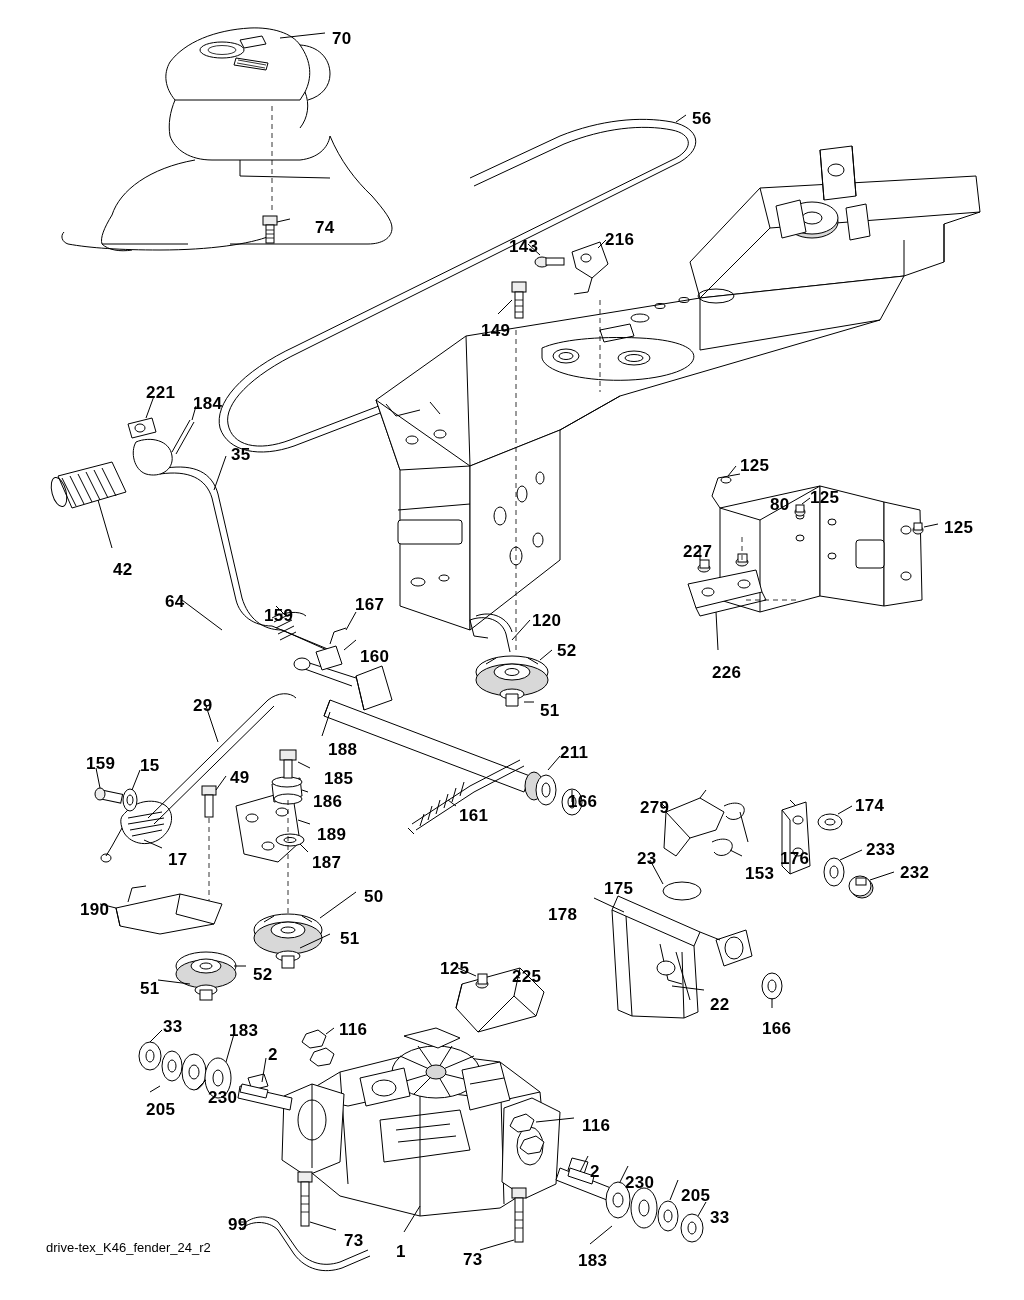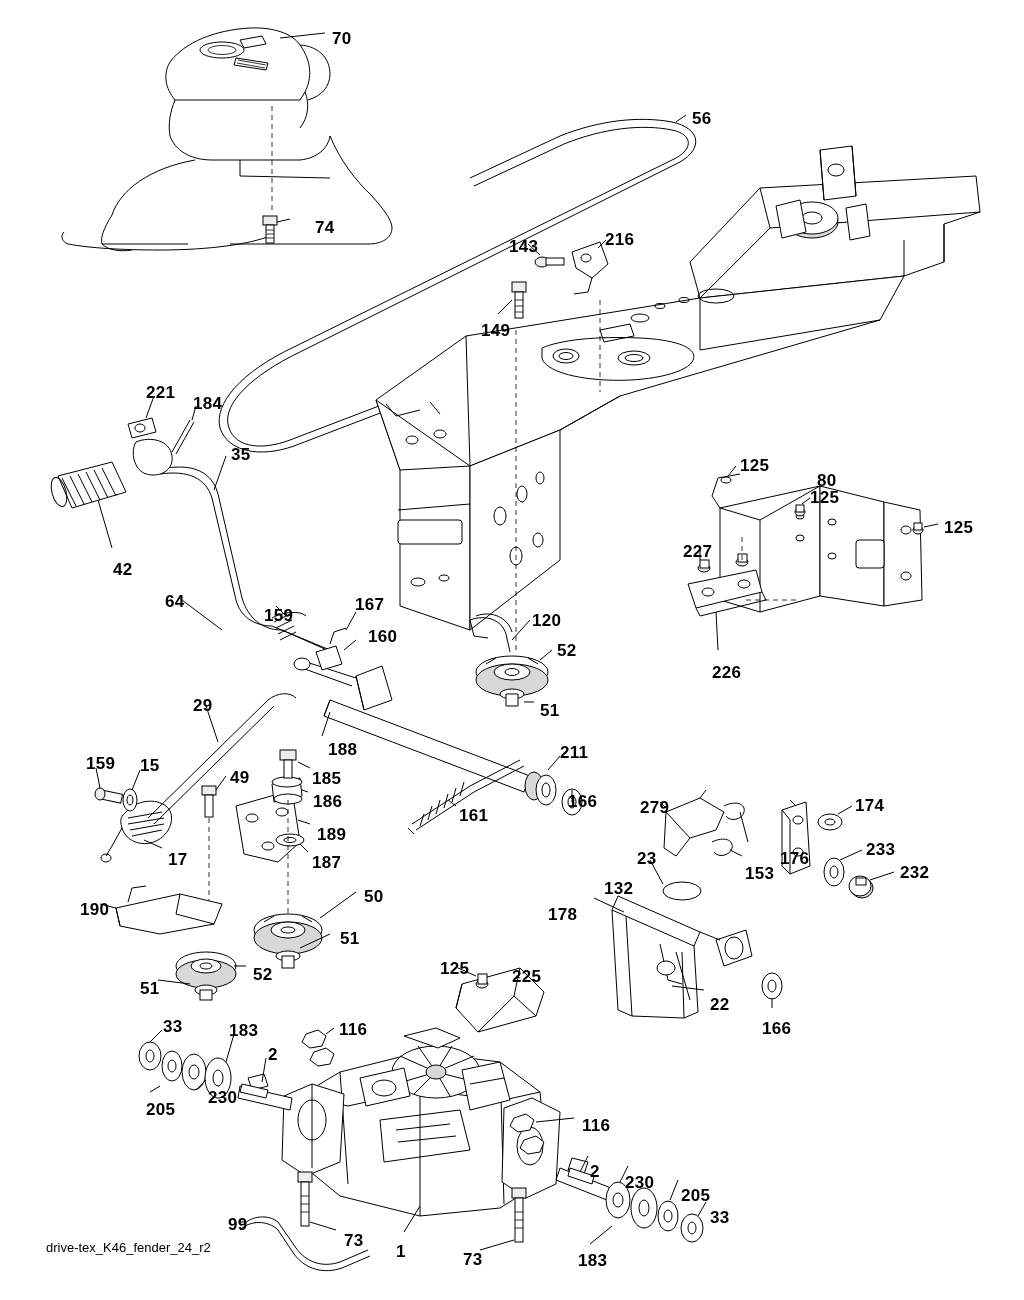--- a/index.html
+++ b/index.html
@@ -555,54 +555,54 @@
 <div class="callout" style="left:332px;top:30px;">70</div>
 <div class="callout" style="left:692px;top:110px;">56</div>
 <div class="callout" style="left:295px;top:219px;margin-left:20px;">74</div>
 <div class="callout" style="left:509px;top:238px;">143</div>
 <div class="callout" style="left:605px;top:231px;">216</div>
 <div class="callout" style="left:481px;top:322px;">149</div>
 <div class="callout" style="left:146px;top:384px;">221</div>
 <div class="callout" style="left:193px;top:395px;">184</div>
 <div class="callout" style="left:231px;top:446px;">35</div>
 <div class="callout" style="left:740px;top:457px;">125</div>
-<div class="callout" style="left:770px;top:472px;margin-left:47px;">80</div>
+<div class="callout" style="left:770px;top:496px;">80</div>
 <div class="callout" style="left:810px;top:489px;">125</div>
 <div class="callout" style="left:944px;top:519px;">125</div>
 <div class="callout" style="left:683px;top:543px;">227</div>
 <div class="callout" style="left:113px;top:561px;">42</div>
 <div class="callout" style="left:165px;top:593px;">64</div>
 <div class="callout" style="left:264px;top:607px;">159</div>
 <div class="callout" style="left:355px;top:596px;">167</div>
 <div class="callout" style="left:532px;top:612px;">120</div>
 <div class="callout" style="left:712px;top:664px;">226</div>
 <div class="callout" style="left:557px;top:642px;">52</div>
 <div class="callout" style="left:540px;top:702px;">51</div>
-<div class="callout" style="left:360px;top:628px;margin-left:8px;">160</div>
+<div class="callout" style="left:360px;top:648px;">160</div>
 <div class="callout" style="left:193px;top:697px;">29</div>
 <div class="callout" style="left:328px;top:741px;">188</div>
 <div class="callout" style="left:560px;top:744px;">211</div>
 <div class="callout" style="left:568px;top:793px;">166</div>
 <div class="callout" style="left:86px;top:755px;">159</div>
 <div class="callout" style="left:140px;top:757px;">15</div>
 <div class="callout" style="left:230px;top:769px;">49</div>
-<div class="callout" style="left:312px;top:770px;">185</div>
+<div class="callout" style="left:324px;top:770px;">185</div>
 <div class="callout" style="left:313px;top:793px;">186</div>
 <div class="callout" style="left:459px;top:807px;">161</div>
 <div class="callout" style="left:640px;top:799px;">279</div>
 <div class="callout" style="left:780px;top:808px;margin-top:42px;">176</div>
 <div class="callout" style="left:855px;top:797px;">174</div>
 <div class="callout" style="left:866px;top:841px;">233</div>
 <div class="callout" style="left:900px;top:864px;">232</div>
 <div class="callout" style="left:168px;top:851px;text-align:right;">17</div>
 <div class="callout" style="left:317px;top:826px;">189</div>
 <div class="callout" style="left:312px;top:854px;">187</div>
 <div class="callout" style="left:637px;top:850px;">23</div>
 <div class="callout" style="left:745px;top:865px;">153</div>
-<div class="callout" style="left:604px;top:880px;">132</div>
+<div class="callout" style="left:604px;top:880px;">175</div>
 <div class="callout" style="left:364px;top:888px;">50</div>
 <div class="callout" style="left:548px;top:906px;">178</div>
 <div class="callout" style="left:80px;top:901px;">190</div>
 <div class="callout" style="left:340px;top:930px;">51</div>
 <div class="callout" style="left:253px;top:966px;">52</div>
 <div class="callout" style="left:140px;top:980px;">51</div>
 <div class="callout" style="left:710px;top:996px;">22</div>
 <div class="callout" style="left:762px;top:1020px;">166</div>
 <div class="callout" style="left:440px;top:960px;">125</div>
 <div class="callout" style="left:512px;top:968px;">225</div>

